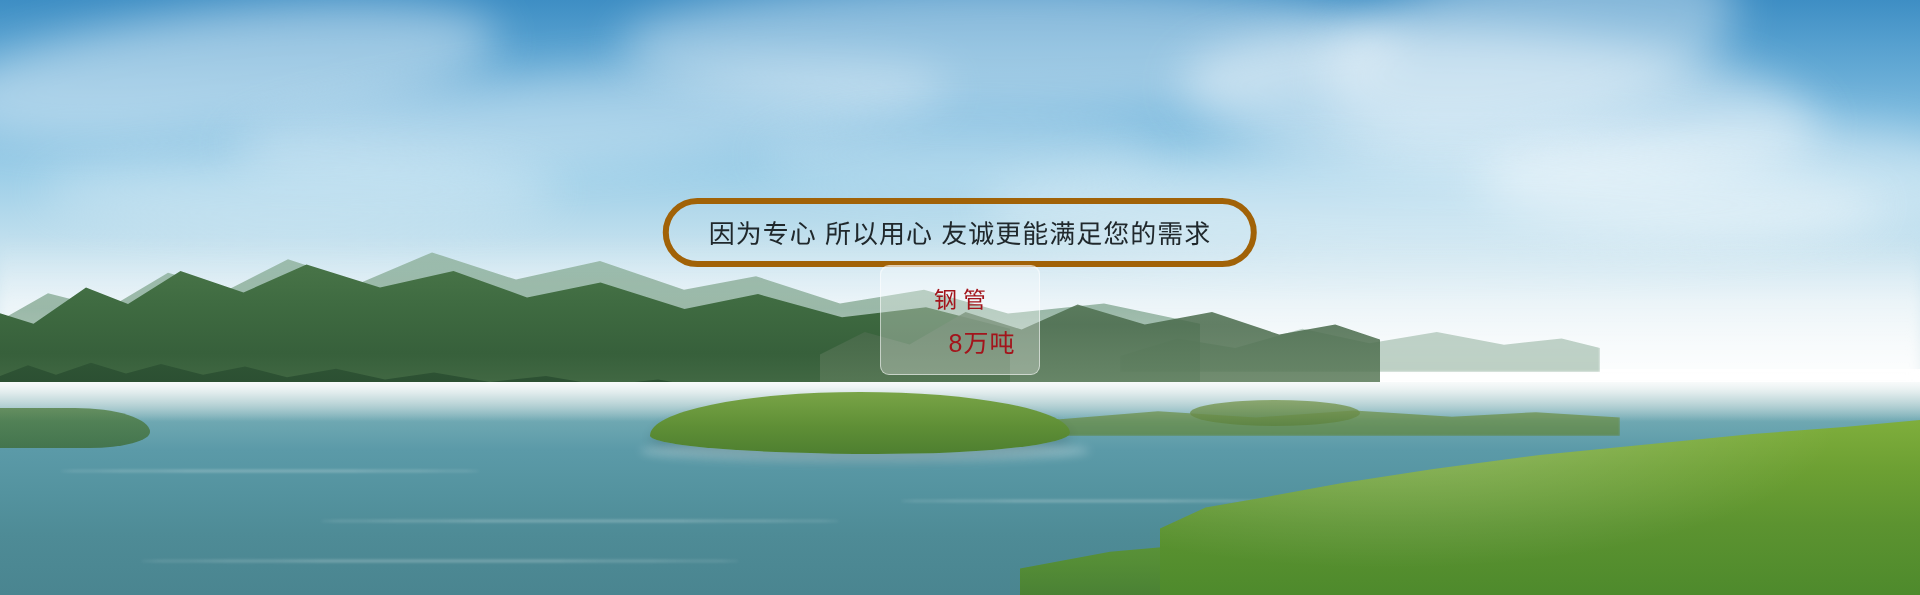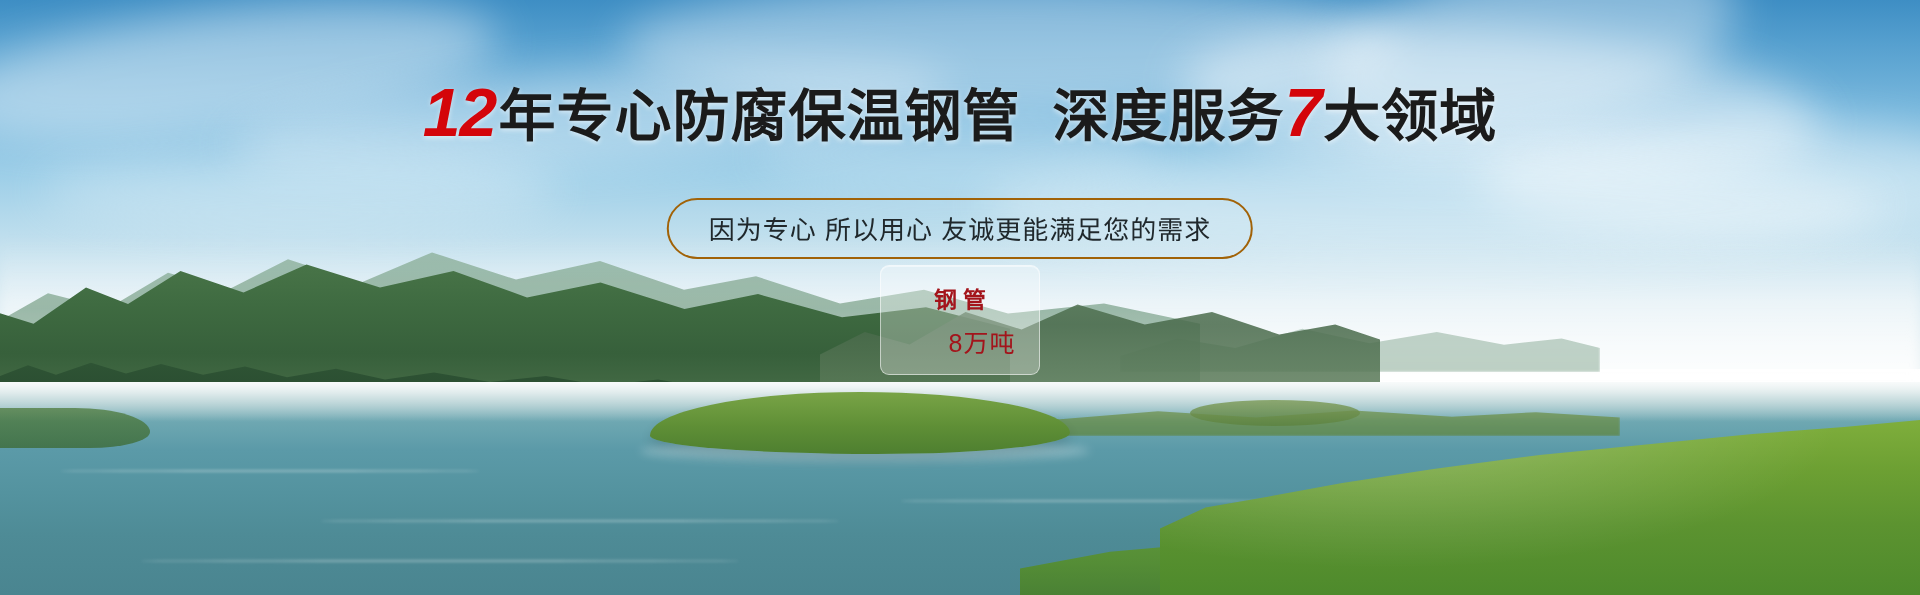--- a/index.html
+++ b/index.html
@@ -164,21 +164,21 @@
     font-weight:bold;
     letter-spacing:-1px;
     padding-right:2px;
   }
   .headline .gap{display:inline-block;width:32px;}
 
   .tagline{
     position:absolute;left:50%;top:198px;
     transform:translateX(-50%);
     padding:9px 40px 11px;
-    border:2px solid #a16207;
+    border:6px solid #a16207;
     border-radius:999px;
     font-size:26px;
     letter-spacing:1px;
     color:#20282c;
     white-space:nowrap;
     background:rgba(255,255,255,.04);
   }
 
   .cards{
     position:absolute;left:50%;top:265px;
@@ -191,21 +191,21 @@
     border-radius:9px;
     background:rgba(255,255,255,.30);
     border:1px solid rgba(255,255,255,.55);
     box-shadow:inset 0 1px 0 rgba(255,255,255,.5);
     display:flex;flex-direction:column;
     align-items:center;justify-content:center;
     gap:8px;
   }
   .card-title{
     font-size:23px;color:#a3141b;letter-spacing:6px;
-    text-indent:6px;font-weight:bold;
+    text-indent:6px;font-weight:normal;
   }
   .card-value{
     font-size:25px;color:#a3141b;letter-spacing:1px;white-space:nowrap;margin-left:44px;
   }
   .card-value sup{font-size:15px;vertical-align:super;}
 </style>
 </head>
 <body>
 
 <div class="banner">
@@ -240,23 +240,20 @@
     <div class="marsh-far"></div>
     <div class="rock"></div>
     <div class="island-shore"></div>
     <div class="island"></div>
     <div class="grass-right2"></div>
     <div class="grass-right"></div>
   </div>
 
   <div class="content">
 
-    <div class="headline">
-      <span class="num">12</span><span>年专心防腐保温钢管</span><span class="gap"></span><span>深度服务</span><span class="num">7</span><span>大领域</span>
-    </div>
 
     <div class="tagline">因为专心 所以用心  友诚更能满足您的需求</div>
 
     <div class="cards">
 
       <div class="card">
         <div class="card-title">钢管</div>
         <div class="card-value"><span>8万吨</span></div>
       </div>
 

